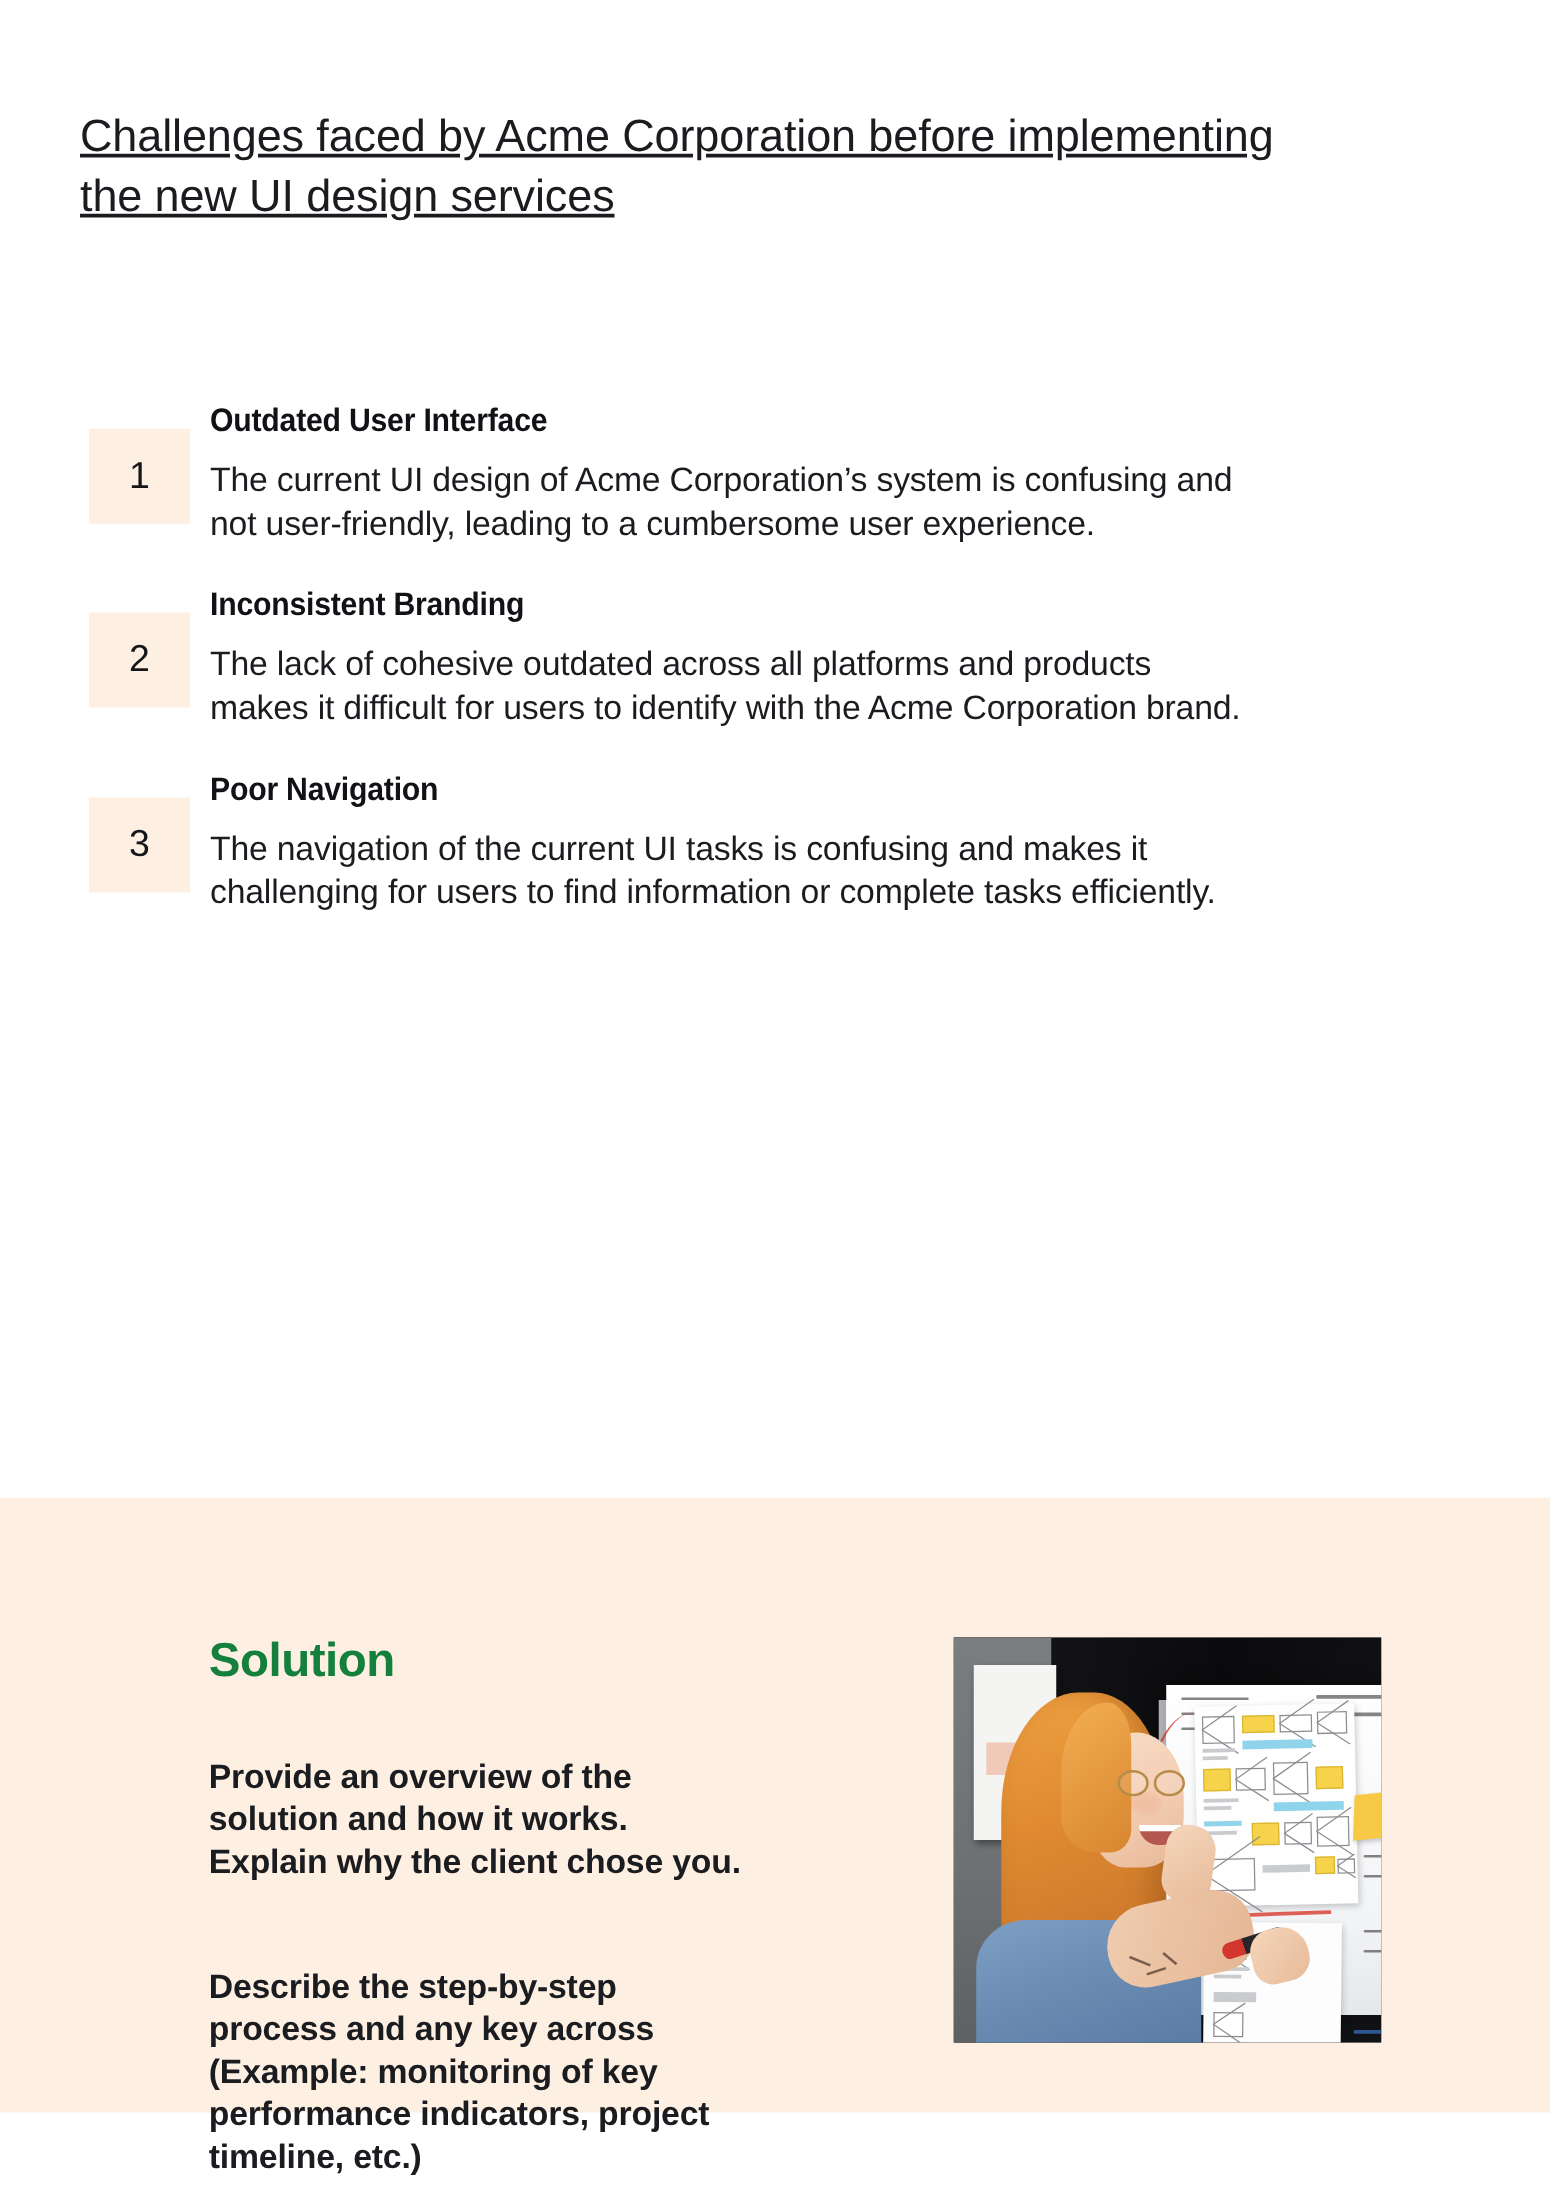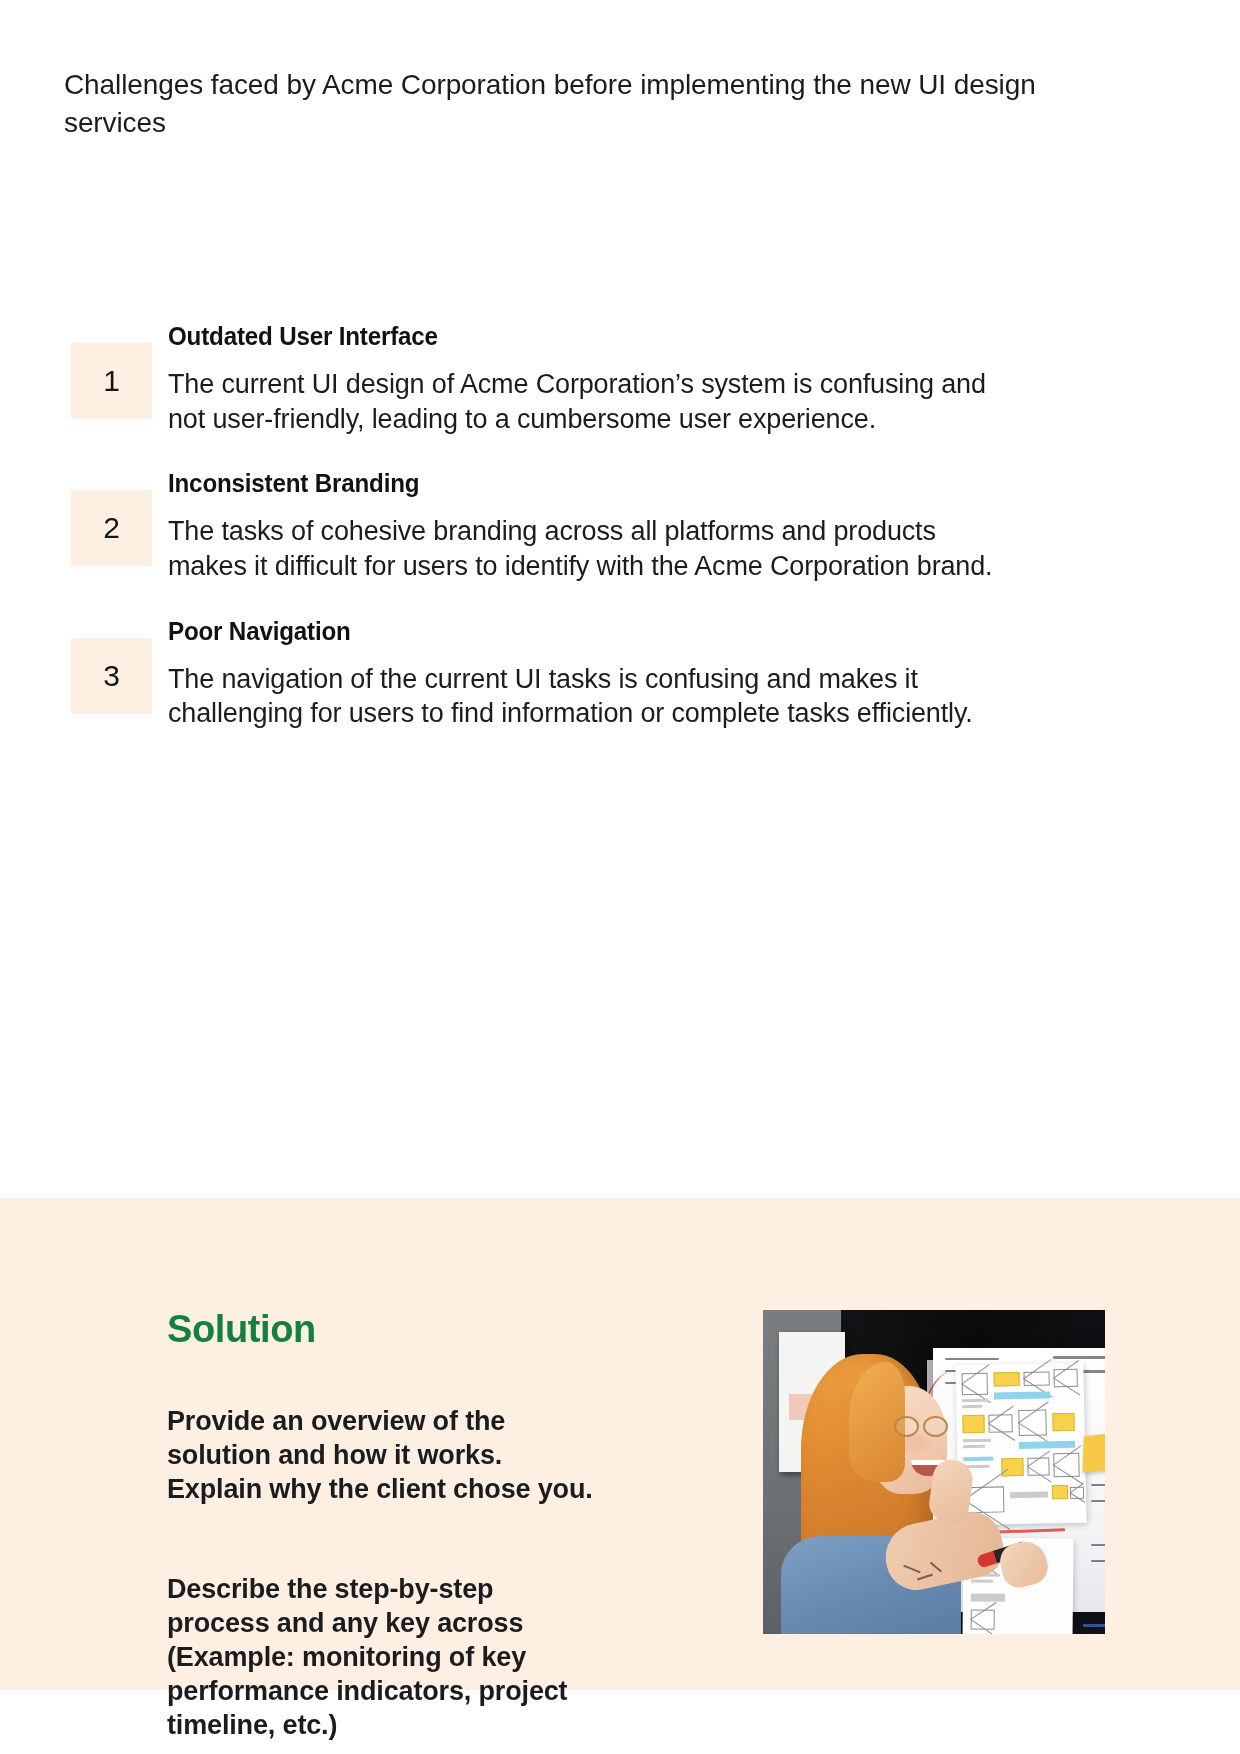--- a/index.html
+++ b/index.html
@@ -34,27 +34,28 @@
 
   .page-title {
     font-size: 41px;
     font-weight: 700;
     letter-spacing: -0.5px;
     line-height: 1.15;
     color: #111216;
   }
 
   .page-subtitle {
-    margin-top: 4px;
-    font-size: 28px;
+    margin-top: 23px;
+    font-size: 36px;
     font-weight: 400;
     line-height: 1.34;
     color: #1b1c20;
     letter-spacing: -0.1px;
     max-width: 985px;
+    text-decoration: underline;
   }
 
   
   .challenges {
     position: absolute;
     left: 0;
     top: 343px;
     width: 1240px;
   }
 
@@ -351,21 +352,21 @@
       <div class="challenge-body">
         <div class="challenge-title">Outdated User Interface</div>
         <div class="challenge-text">The current UI design of Acme Corporation’s system is confusing and not user-friendly, leading to a cumbersome user experience.</div>
       </div>
     </div>
 
     <div class="challenge-item">
       <div class="challenge-badge">2</div>
       <div class="challenge-body">
         <div class="challenge-title">Inconsistent Branding</div>
-        <div class="challenge-text">The tasks of cohesive branding across all platforms and products makes it difficult for users to identify with the Acme Corporation brand.</div>
+        <div class="challenge-text">The lack of cohesive outdated across all platforms and products makes it difficult for users to identify with the Acme Corporation brand.</div>
       </div>
     </div>
 
     <div class="challenge-item">
       <div class="challenge-badge">3</div>
       <div class="challenge-body">
         <div class="challenge-title">Poor Navigation</div>
         <div class="challenge-text">The navigation of the current UI tasks is confusing and makes it challenging for users to find information or complete tasks efficiently.</div>
       </div>
     </div>

